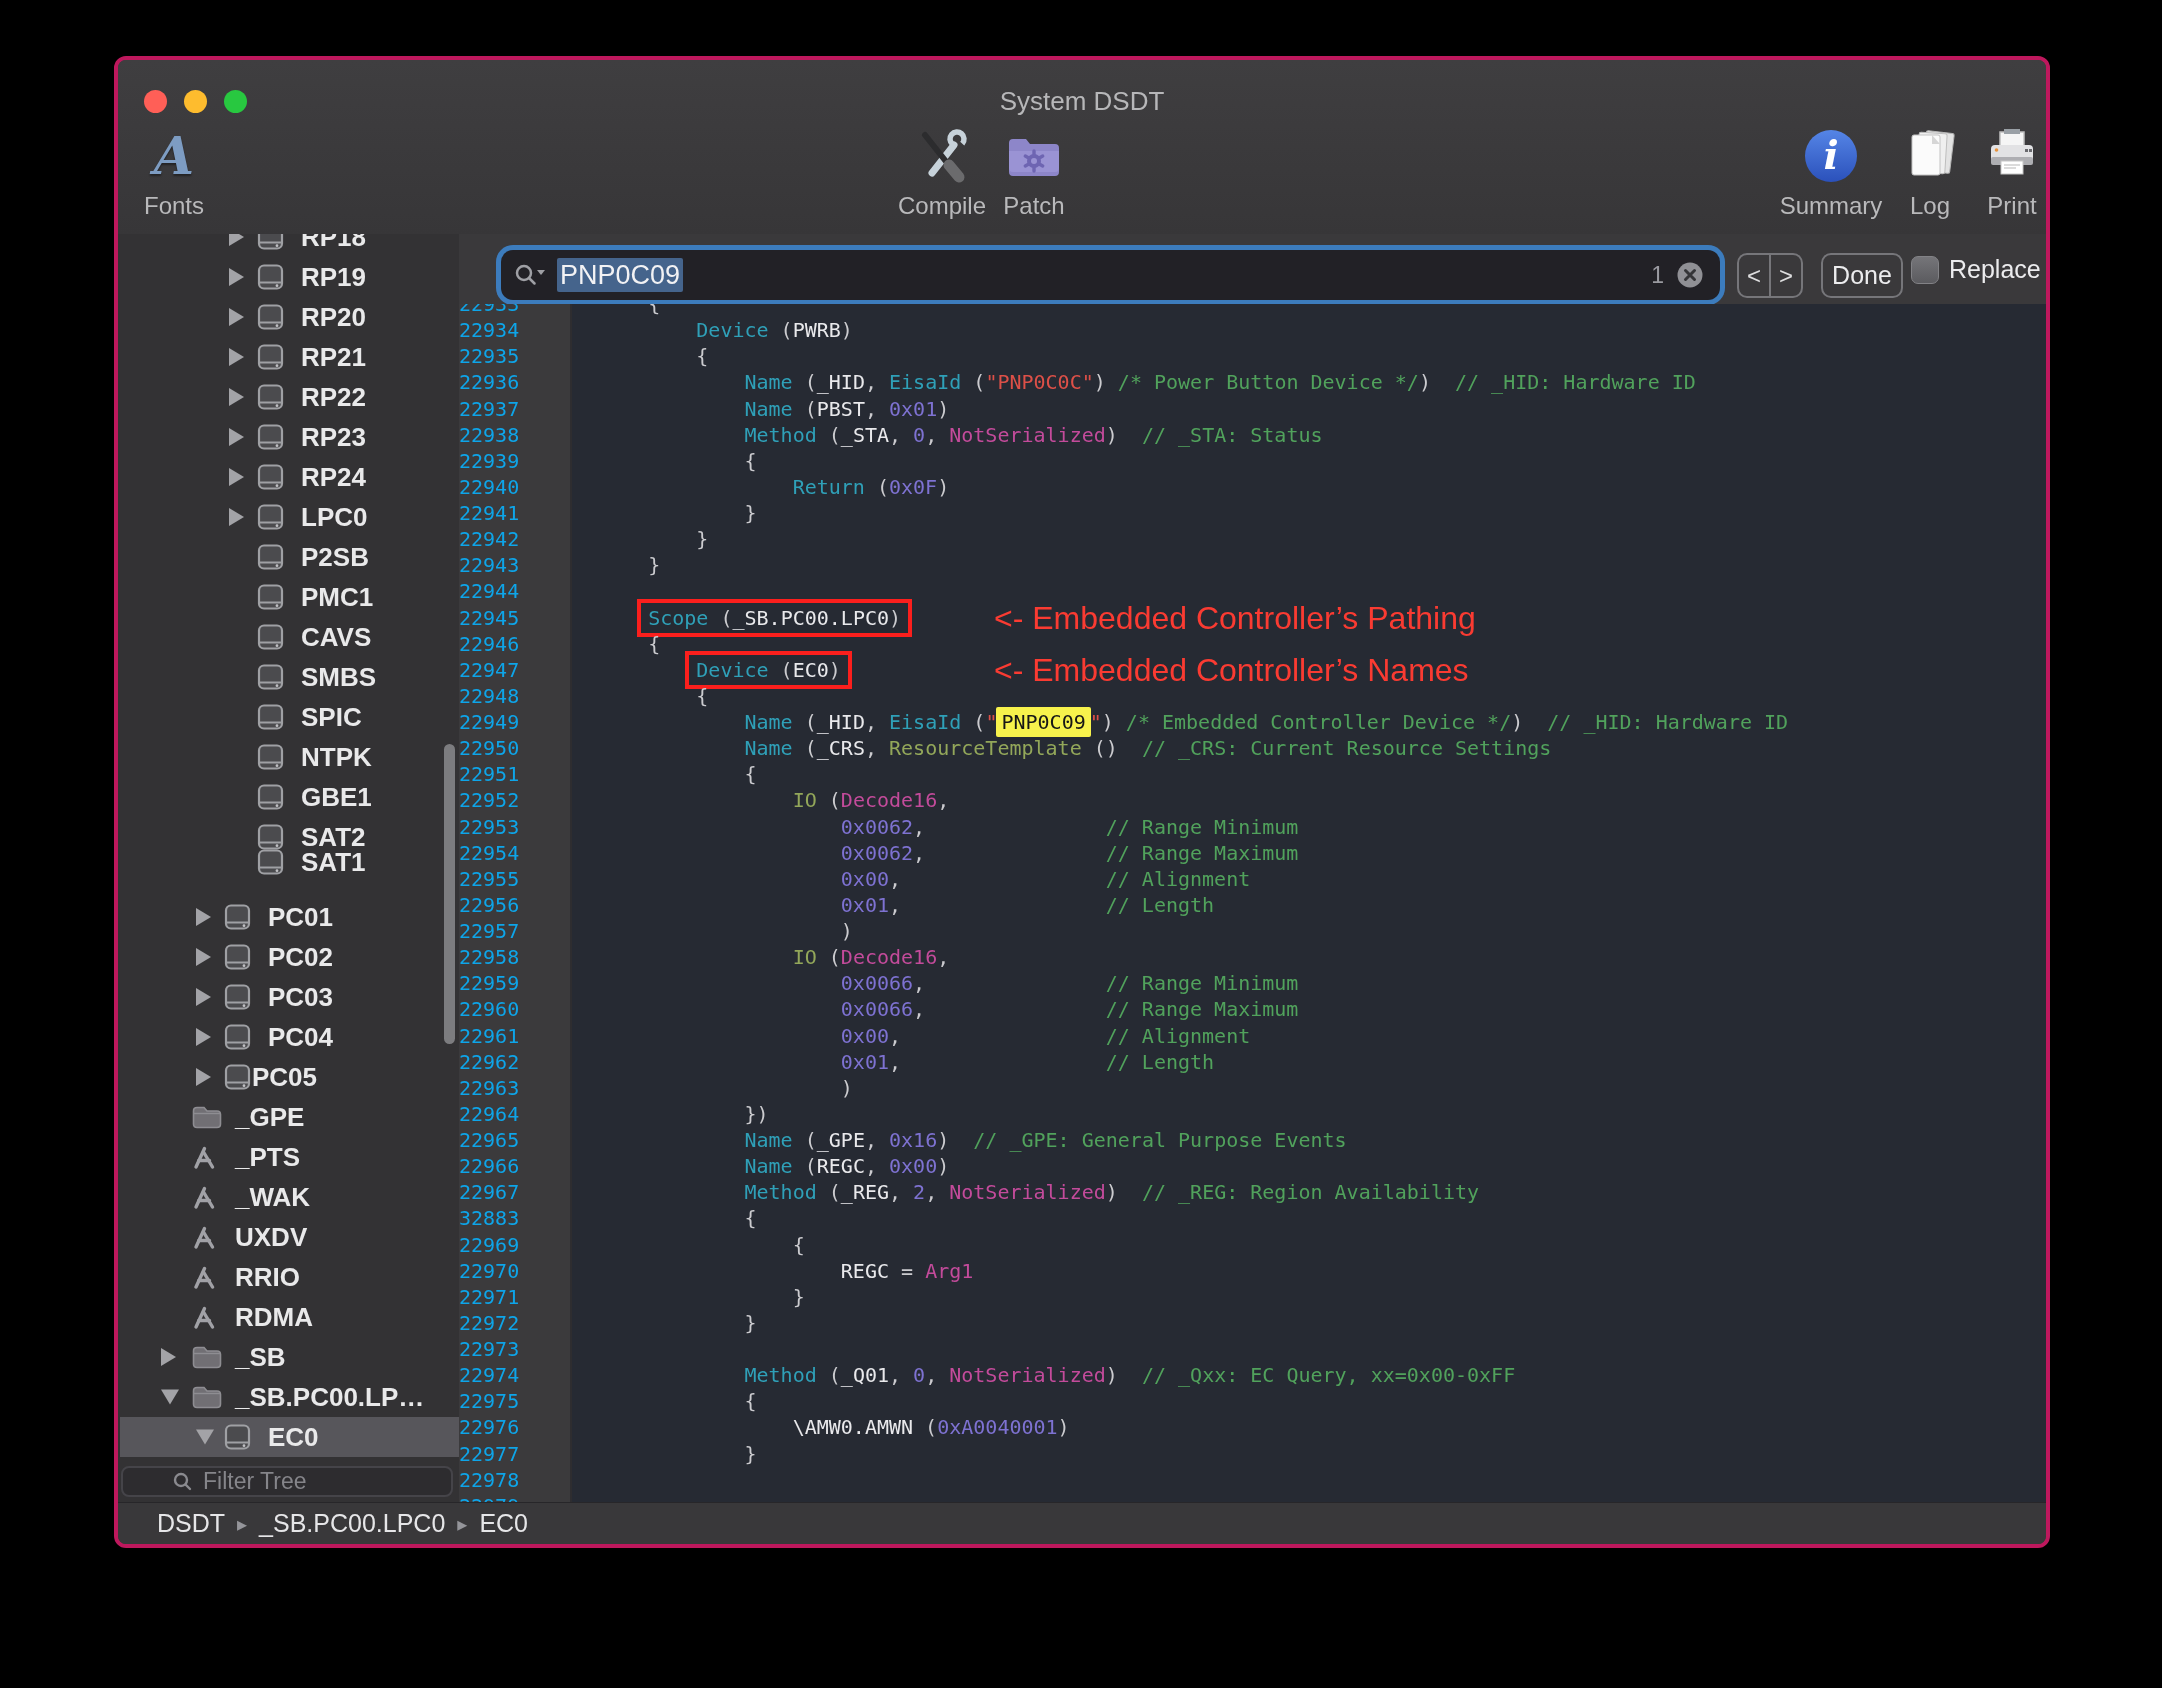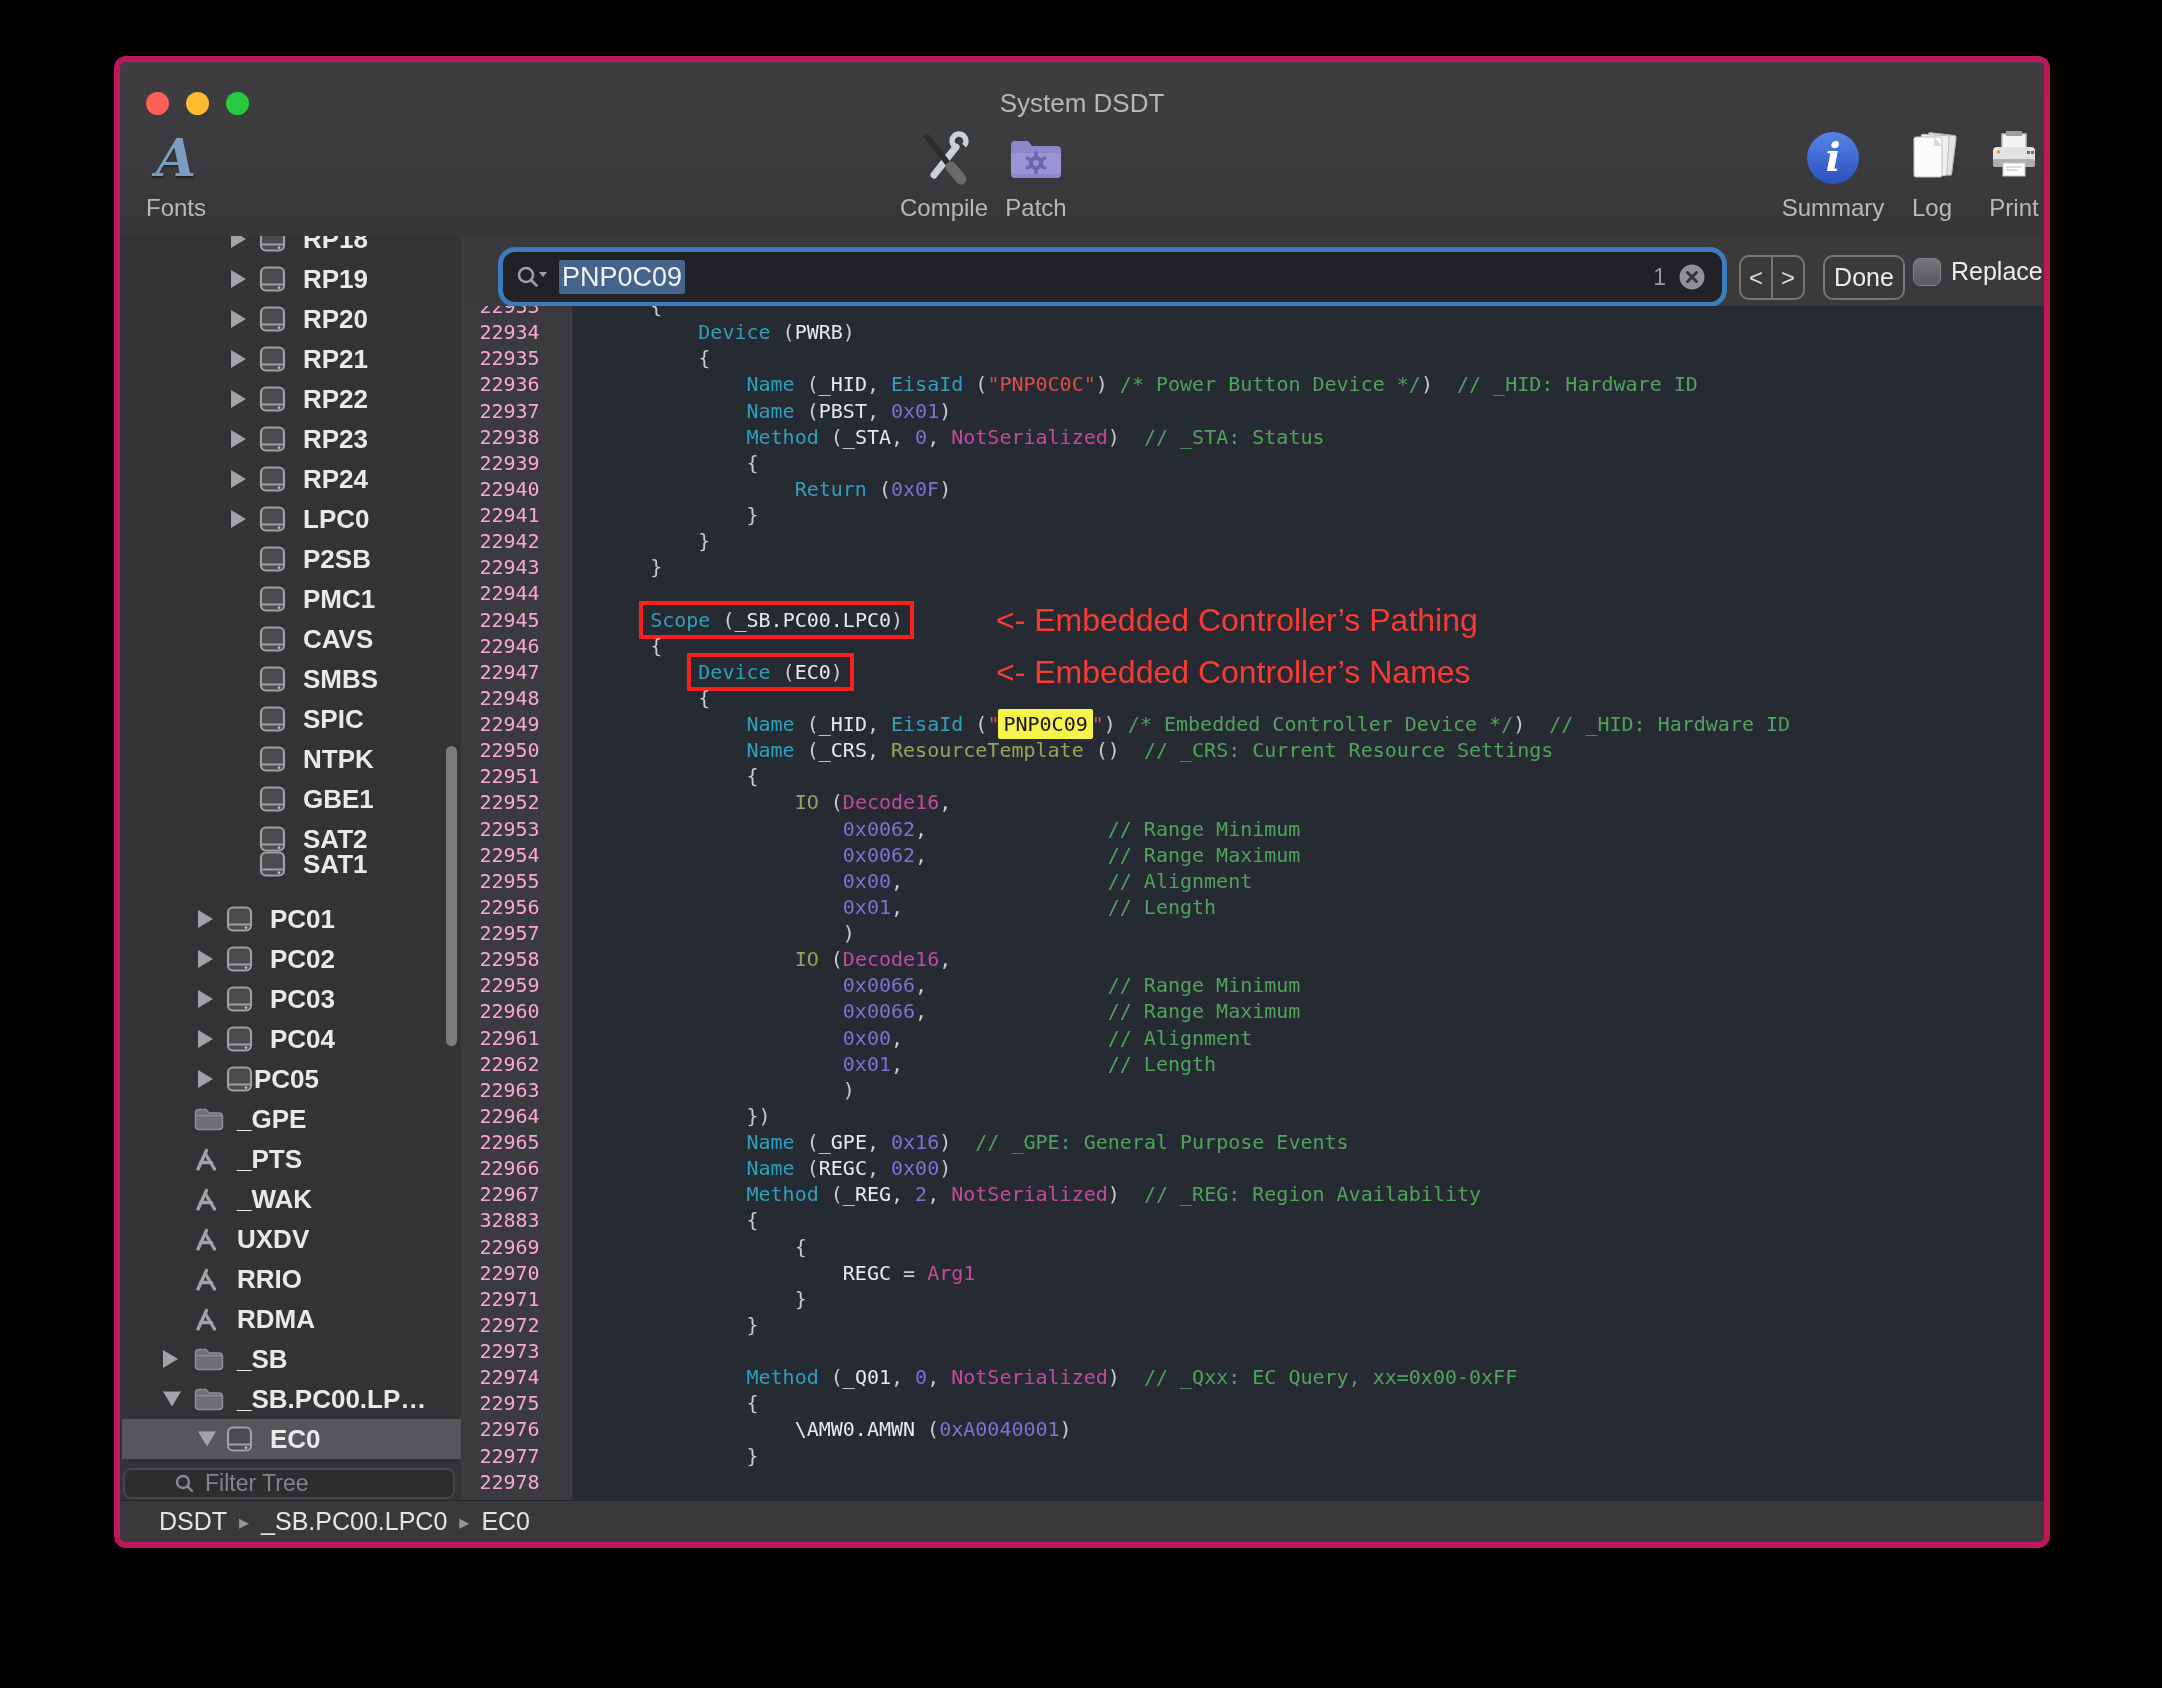--- a/index.html
+++ b/index.html
@@ -1,18 +1,18 @@
 <!DOCTYPE html>
 <html><head>
 <meta charset="utf-8">
 <style>
   html,body{margin:0;padding:0;background:#000;width:2162px;height:1688px;overflow:hidden;
     font-family:"Liberation Sans",sans-serif;-webkit-user-select:none;}
   .window{position:absolute;left:114px;top:56px;width:1936px;height:1492px;background:#3a393b;
-    border-radius:12px;border:6px solid #be185d;box-sizing:border-box;overflow:hidden;}
+    border-radius:12px;border:4px solid #be185d;box-sizing:border-box;overflow:hidden;}
   
   .header{position:absolute;left:0;top:0;width:100%;height:174px;
     background:linear-gradient(#3f3e40,#373638);border-bottom:1px solid #252427;}
   .tl{position:absolute;top:30px;width:23px;height:23px;border-radius:50%;}
   .tl.red{left:26px;background:#ff5f57;}
   .tl.yellow{left:66px;background:#febc2e;}
   .tl.green{left:106px;background:#28c840;}
   .win-title{position:absolute;top:26px;left:0;width:100%;text-align:center;
     font-size:26px;font-weight:500;color:#b7b7b9;}
   .tb-item{position:absolute;top:64px;width:120px;text-align:center;cursor:default;}
@@ -50,22 +50,22 @@
   .done-btn{position:absolute;left:1362px;top:19px;width:82px;height:45px;border:2px solid #76767a;
     border-radius:10px;box-sizing:border-box;display:flex;align-items:center;justify-content:center;
     font-size:25px;color:#ececee;background:transparent;}
   .chk{position:absolute;left:1452px;top:22px;width:28px;height:28px;border-radius:7px;
     background:linear-gradient(#757579,#5b5b5f);border:1px solid #828286;box-sizing:border-box;}
   .replace-label{position:absolute;left:1490px;top:50%;transform:translateY(-50%);font-size:25px;color:#ececee;}
   
   .gutter{position:absolute;left:341px;top:70px;width:113px;bottom:0;background:#3b3a3c;
     border-right:2px solid #2e2d30;box-sizing:border-box;overflow:hidden;}
   .gut-inner{position:absolute;top:-13px;left:0;right:14px;}
-  .gl{height:26.13px;line-height:26.13px;text-align:center;
-    font-family:"DejaVu Sans Mono",monospace;font-size:20px;color:#f9a8d4;}
+  .gl{height:26.13px;line-height:26.13px;text-align:left;
+    font-family:"DejaVu Sans Mono",monospace;font-size:20px;color:#0ea5e9;}
   .codearea{position:absolute;left:454px;top:70px;right:0;bottom:0;background:#262a33;overflow:hidden;}
   .code-inner{position:absolute;top:-13px;left:28px;right:0;}
   .cl{position:relative;height:26.13px;line-height:26.13px;white-space:pre;
     font-family:"DejaVu Sans Mono",monospace;font-size:20px;color:#cbcbcf;}
   .tok-w,.tok-p{color:#cbcbcf;}
   .tok-k{color:#2fa0b8;}
   .tok-i{color:#e9e9ec;margin-top:28px;}
   .tok-n{color:#7e72d2;}
   .tok-a{color:#c34b9b;}
   .tok-s{color:#dd5048;}

